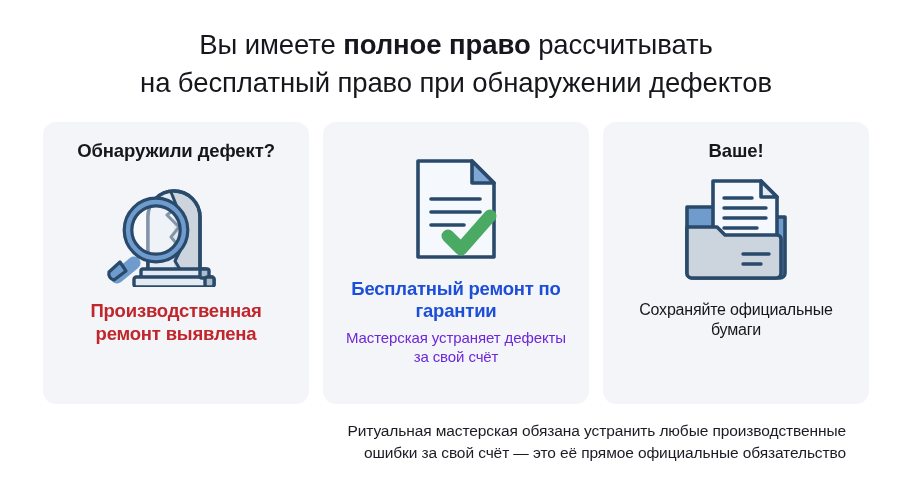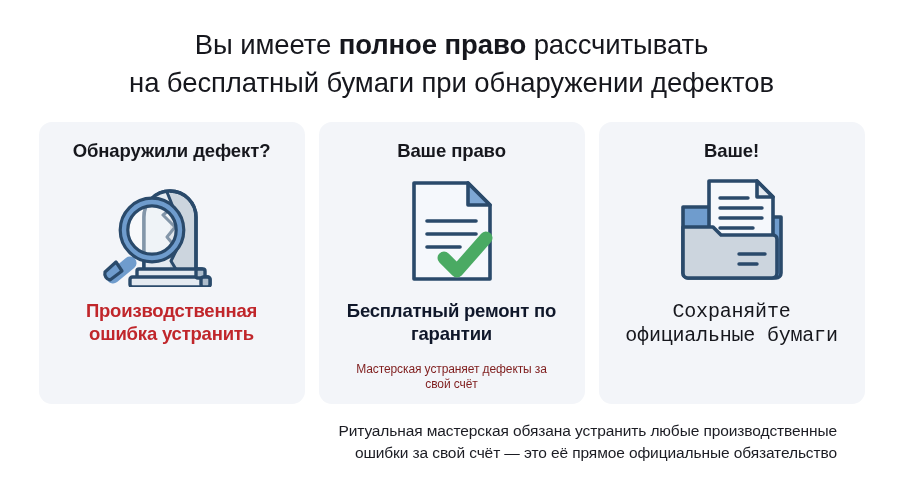--- a/index.html
+++ b/index.html
@@ -13,21 +13,21 @@
     font-family: "Liberation Sans", "DejaVu Sans", sans-serif;
     color: #15161c;
     overflow: hidden;
     position: relative;
   }
 
   .page {
     width: 900px;
     height: 502px;
     box-sizing: border-box;
-    padding: 26px 33px 14px 36px;
+    padding: 26px 24px 14px 36px;
     display: flex;
     flex-direction: column;
   }
 
   
   .headline {
     text-align: center;
     font-size: 27.5px;
     line-height: 1.38;
     font-weight: 400;
@@ -93,29 +93,29 @@
   }
 
   .lead {
     font-size: 18.5px;
     line-height: 1.22;
     font-weight: 700;
     margin: 0;
     letter-spacing: -0.2px;
   }
   .lead.red   { color: #c0262b; }
-  .lead.green { color: #0f172a; }
-  .lead.dark  { color: #16171d; font-weight: 400; font-size: 20px; font-family: Liberation Mono, monospace; }
+  .lead.green { color: #1d4ed8; }
+  .lead.dark  { color: #16171d; font-weight: 400; font-size: 16px; }
 
   .sub {
-    font-size: 12px;
+    font-size: 15px;
     line-height: 1.26;
-    color: #7f1d1d;
+    color: #6d28d9;
     font-weight: 400;
-    margin: 11px;
+    margin: 0;
     letter-spacing: -0.1px;
   }
 
   
   .footer {
     margin-top: 16px;
     text-align: right;
     font-size: 15.5px;
     line-height: 1.42;
     color: #1b1c23;
@@ -126,21 +126,21 @@
 
   svg { display: block; }
 </style>
 </head>
 <body>
 
 <div class="page">
 
   <h1 class="headline">
     <span class="ln"><span>Вы имеете </span><span class="accent">полное право</span><span> рассчитывать</span></span>
-    <span class="ln">на бесплатный бумаги при обнаружении дефектов</span>
+    <span class="ln">на бесплатный право при обнаружении дефектов</span>
   </h1>
 
   <div class="cards">
 
     <div class="card">
       <p class="card-title">Обнаружили дефект?</p>
 
       <div class="icon-wrap">
         <svg width="150" height="112" viewBox="0 0 150 112" aria-hidden="true">
           <g stroke="#2a4a6b" stroke-width="3.4" stroke-linejoin="round" stroke-linecap="round" fill="none">
@@ -166,26 +166,25 @@
             <path d="M38.5 84.5 L18.5 100" stroke="#2a4a6b" stroke-width="3.2" fill="none" stroke-opacity="0"></path>
             <circle cx="55" cy="55" r="28" fill="#ffffff" fill-opacity="0.42" stroke="#6f9ccd" stroke-width="7.5"></circle>
             <circle cx="55" cy="55" r="31.8" stroke="#2a4a6b" stroke-width="3.2" fill="none"></circle>
             <circle cx="55" cy="55" r="24.2" stroke="#2a4a6b" stroke-width="3.2" fill="none"></circle>
             <path d="M25 96 L13 105 A6.5 6.5 0 0 1 8 97 L19 87 Z" fill="#6f9ccd" stroke="#2a4a6b" stroke-width="3.2" stroke-linejoin="round"></path>
           </g>
         </svg>
       </div>
 
       <div class="card-body">
-        <p class="lead red">Производственная ошибка устранить</p>
+        <p class="lead red">Производственная ремонт выявлена</p>
       </div>
     </div>
 
     <div class="card">
-      <p class="card-title">Ваше право</p>
 
       <div class="icon-wrap">
         <svg width="104" height="112" viewBox="0 0 104 112" aria-hidden="true">
 
           <path d="M14 8 H68 L90 30 V104 H14 Z" fill="#f5f8fc" stroke="#2a4a6b" stroke-width="3.6" stroke-linejoin="round"></path>
           <path d="M68 8 V30 H90 Z" fill="#7ea7d4" stroke="#2a4a6b" stroke-width="3.6" stroke-linejoin="round"></path>
 
           <g stroke="#2a4a6b" stroke-width="3.6" stroke-linecap="round">
             <line x1="27" y1="46" x2="76" y2="46"></line>
             <line x1="27" y1="59" x2="76" y2="59"></line>

